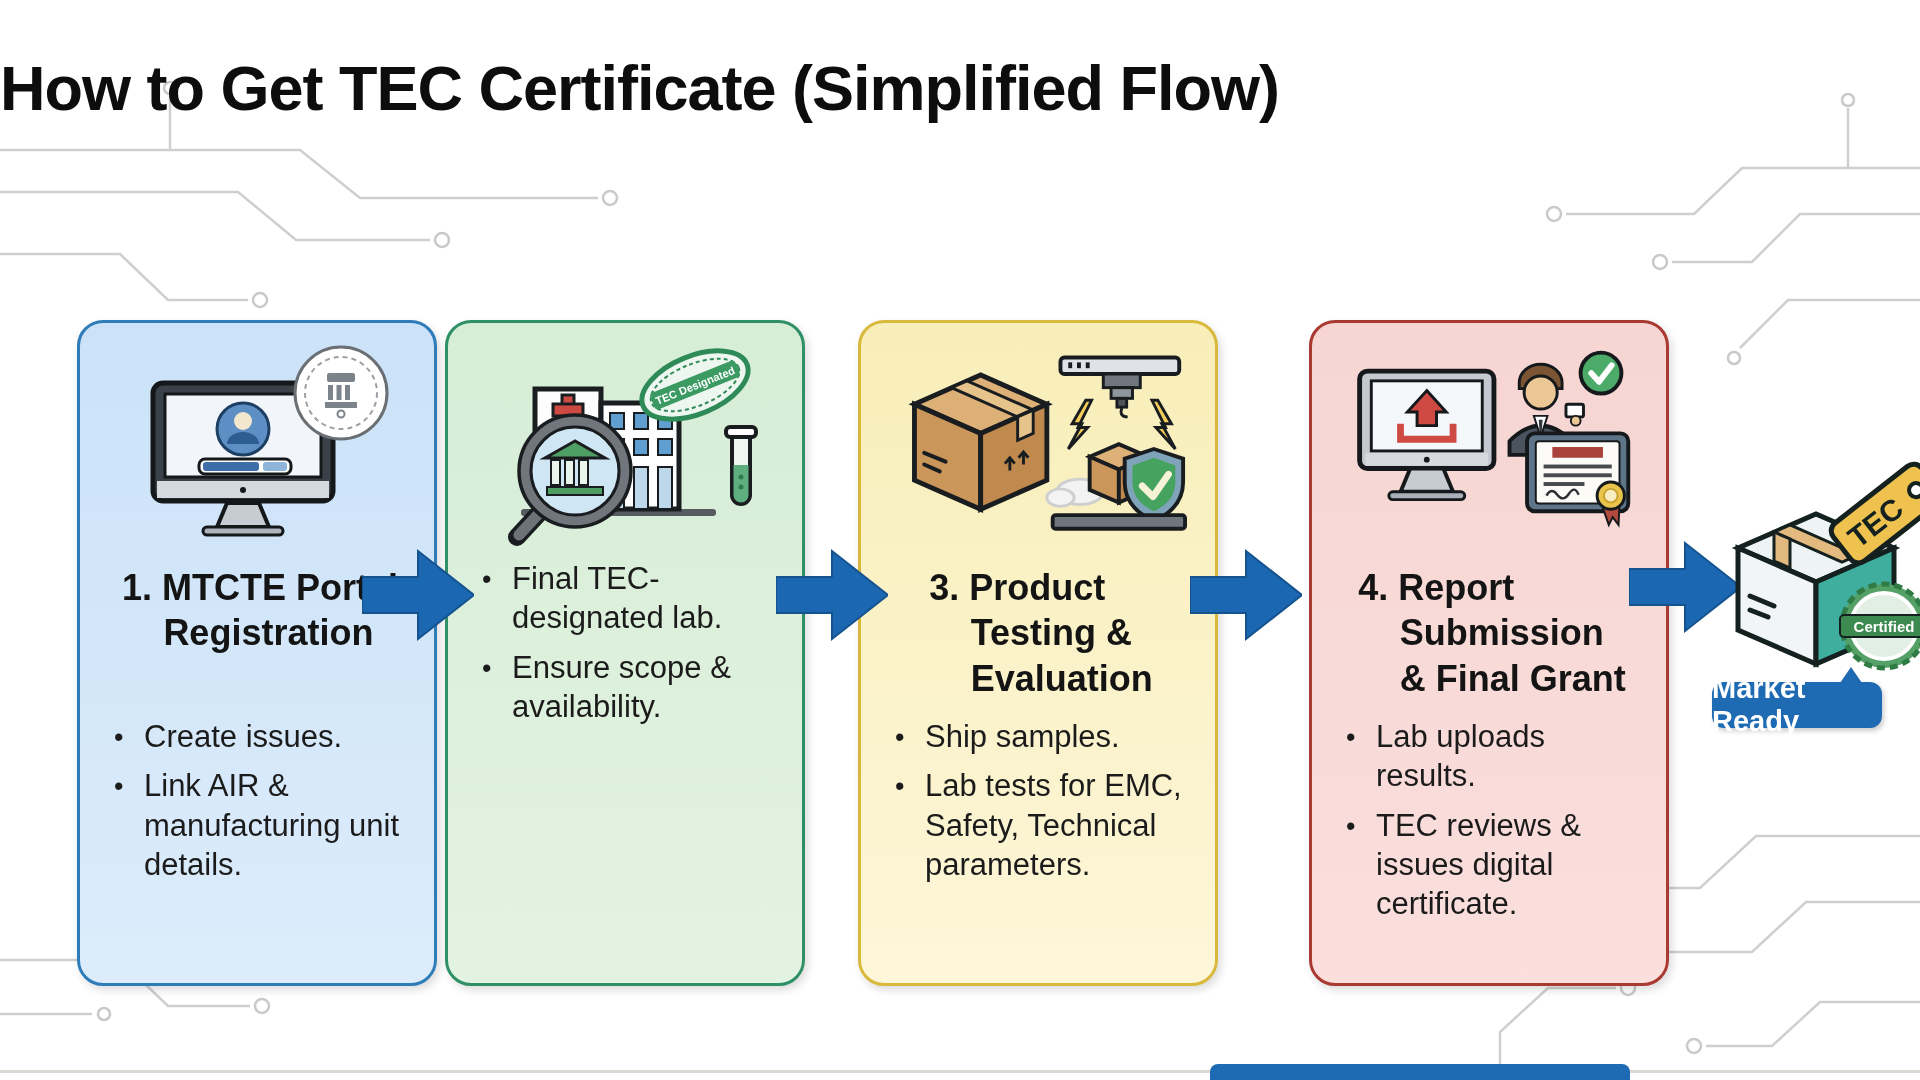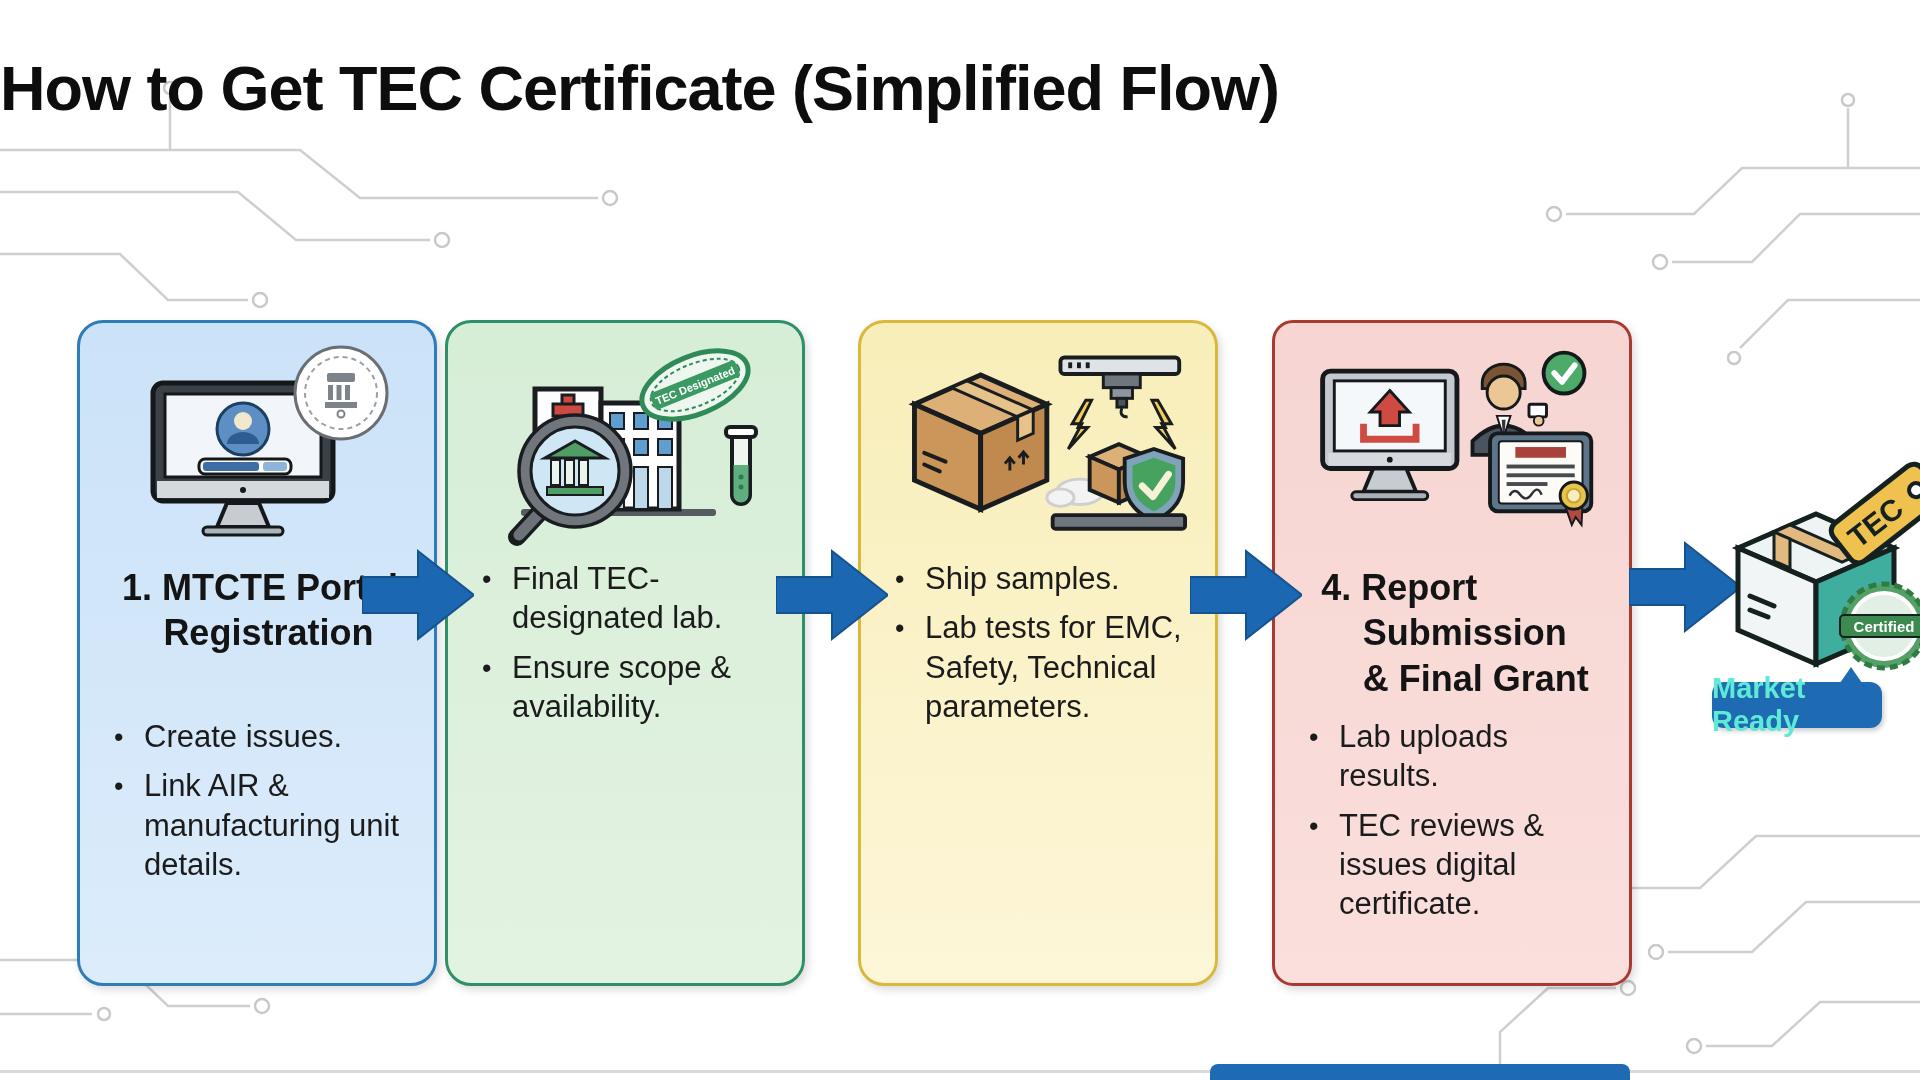--- a/index.html
+++ b/index.html
@@ -24,21 +24,21 @@
   
   .card{
     position:absolute;top:320px;width:360px;height:666px;
     border-radius:26px;border:3px solid;box-sizing:border-box;
     padding:16px 28px 0 34px;
     box-shadow:3px 4px 8px rgba(0,0,0,0.14);
   }
   .card-1{left:31px;  background:linear-gradient(180deg,#cbe2f8,#dcecfb);border-color:#2e7cb8;margin-left:46px;}
   .card-2{left:445px; background:linear-gradient(180deg,#d6edd6,#e3f3e2);border-color:#2f8f66;}
   .card-3{left:858px; background:linear-gradient(180deg,#f8eeb9,#fdf6d8);border-color:#d8b93c;}
-  .card-4{left:1272px;background:linear-gradient(180deg,#f6d5d2,#fadfdc);border-color:#a93a31;border-radius:21px;}
+  .card-4{left:1309px;background:linear-gradient(180deg,#f6d5d2,#fadfdc);border-color:#a93a31;}
 
   .icon-area{height:218px;display:flex;align-items:center;justify-content:center;}
   .card-title{
     height:150px;margin:8px auto 0;width:fit-content;
     font-size:36px;font-weight:bold;line-height:1.26;color:#141414;
     white-space:pre-line;text-align:left;
     padding-left:1.15em;text-indent:-1.15em;
   }
   .bullets{margin-top:2px;}
   .bullet{display:flex;font-size:31px;line-height:1.27;color:#1b1b1b;margin-bottom:10px;}
@@ -48,21 +48,21 @@
   .flow-arrow{position:absolute;top:545px;width:112px;height:100px;}
   .arrow-1{left:362px;} .arrow-2{left:776px;} .arrow-3{left:1190px;}
   .arrow-final{left:1629px;top:537px;}
 
   
   .market-box-svg{position:absolute;left:1718px;top:478px;overflow:visible;}
   .market-bubble{
     position:absolute;left:1712px;top:682px;width:170px;height:46px;
     background:#1e6bb3;border-radius:12px;
     display:flex;align-items:center;justify-content:center;
-    color:#5eead4;font-size:29px;font-weight:bold;
+    color:#ffffff;font-size:29px;font-weight:bold;
     box-shadow:2px 3px 5px rgba(0,0,0,0.2);
   }
   .market-bubble::before{
     content:"";position:absolute;top:-15px;left:128px;
     border:11px solid transparent;border-bottom:16px solid #1e6bb3;border-top:none;
   }
 
   
   .bottom-line{position:absolute;left:0;top:1070px;width:1920px;height:3px;background:#dcd9d4;}
   .bottom-bar{position:absolute;left:1210px;top:1064px;width:420px;height:16px;background:#1e6bb3;border-radius:8px 8px 0 0;}
@@ -240,20 +240,23 @@
         <path d="M252 141 v-8 m-3 3 l3 -4 l3 4" fill="none" stroke="#1a1d20" stroke-width="2.5"></path>
       </g>
       <g>
         <path d="M266 108 l30 10 v24 c0 20 -12 32 -30 40 c-18 -8 -30 -20 -30 -40 v-24 z" fill="#7fa3b8" stroke="#1a1d20" stroke-width="4"></path>
         <path d="M266 117 l22 8 v17 c0 15 -9 24 -22 30 c-13 -6 -22 -15 -22 -30 v-17 z" fill="#46a35f"></path>
         <polyline points="254,146 265,157 281,134" fill="none" stroke="#f6f2d8" stroke-width="7" stroke-linecap="round" stroke-linejoin="round"></polyline>
       </g>
       <rect x="162" y="176" width="136" height="14" rx="3" fill="#6f767e" stroke="#1a1d20" stroke-width="4"></rect>
     </svg>
   </div>
+  <div class="card-title">3. Product
+Testing &amp;
+Evaluation</div>
   <div class="bullets">
       <div class="bullet">
         <span class="dot">•</span>
         <span>Ship samples.</span>
       </div>
       <div class="bullet">
         <span class="dot">•</span>
         <span>Lab tests for EMC, Safety, Technical parameters.</span>
       </div>
     </div>

